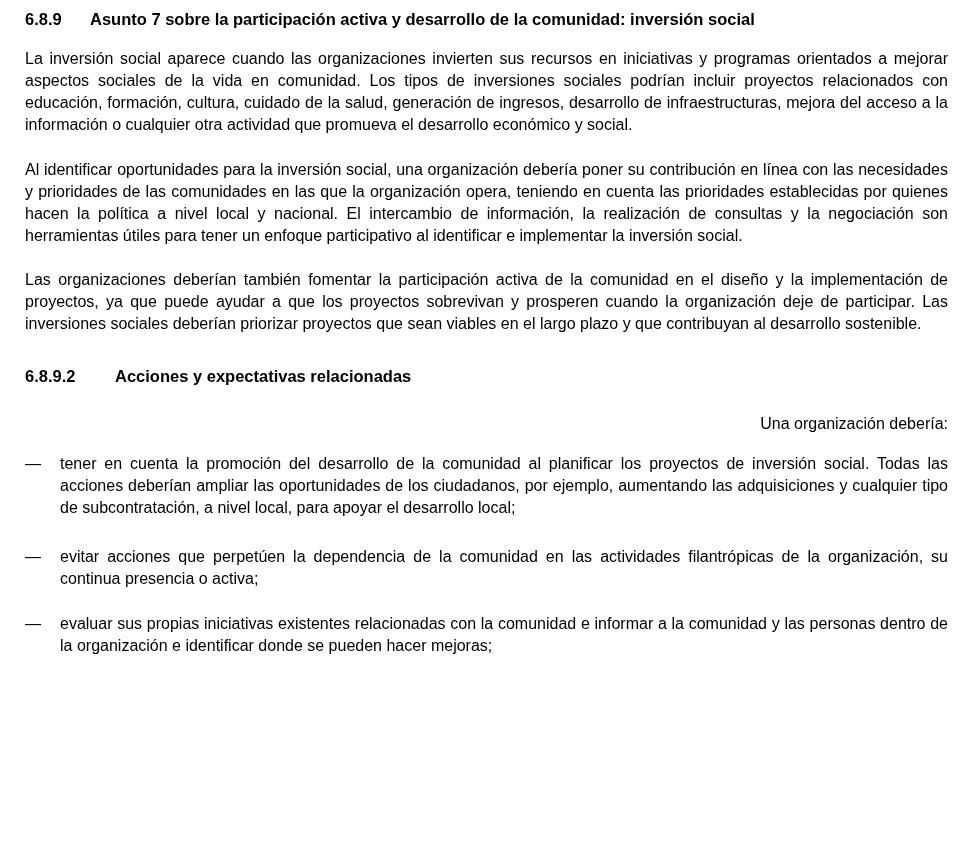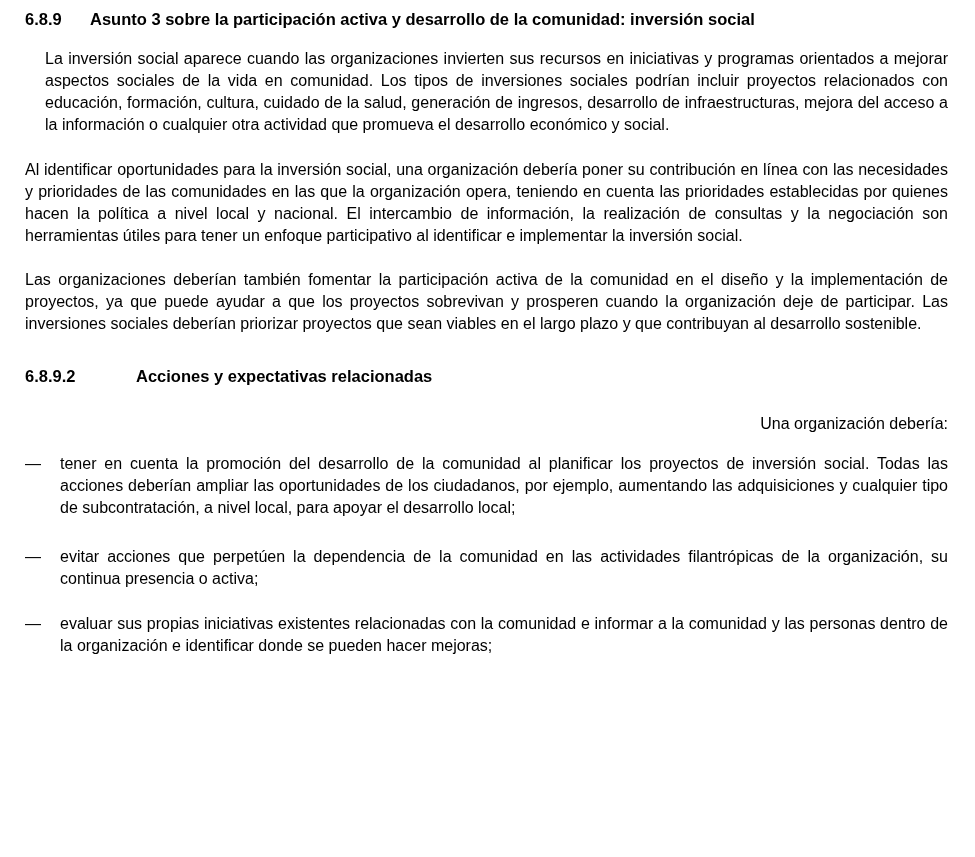--- a/index.html
+++ b/index.html
@@ -25,41 +25,41 @@
   .heading .hnum{flex:none;}
   .heading.lvl3 .hnum{width:65px;}
   .heading.lvl4 .hnum{width:90px;}
   .heading .htitle{flex:1;}
   .para{
     margin:0;
     text-align:justify;
   }
   .h-main{margin-top:8px;justify-content:space-between;}
   .h-desc{margin-top:30px;}
-  .p1{margin-top:18px;margin-left:20px;}
+  .p1{margin-top:18px;}
   .p2{margin-top:23px;}
   .p3{margin-top:25px;}
   .p4{margin-top:22px;}
-  .h-act{margin-top:30px;gap:21px;}
+  .h-act{margin-top:30px;}
   .p-intro{margin-top:26px;text-align:right;}
   .bullet{display:flex;}
   .bullet .dash{flex:none;width:35px;}
   .bullet .btext{flex:1;text-align:justify;}
   .b1{margin-top:18px;}
   .b2{margin-top:27px;}
   .b3{margin-top:23px;}
 </style>
 </head>
 <body>
 
 <div class="page">
 
   <div class="heading lvl3 h-main">
     <span class="hnum">6.8.9</span>
-    <span class="htitle">Asunto 3 sobre la participación activa y desarrollo de la comunidad: inversión social</span>
+    <span class="htitle">Asunto 7 sobre la participación activa y desarrollo de la comunidad: inversión social</span>
   </div>
 
 
   <p class="para p1">La inversión social aparece cuando las organizaciones invierten sus recursos en iniciativas y programas orientados a mejorar aspectos sociales de la vida en comunidad. Los tipos de inversiones sociales podrían incluir proyectos relacionados con educación, formación, cultura, cuidado de la salud, generación de ingresos, desarrollo de infraestructuras, mejora del acceso a la información o cualquier otra actividad que promueva el desarrollo económico y social.</p>
   <p class="para p2">Al identificar oportunidades para la inversión social, una organización debería poner su contribución en línea con las necesidades y prioridades de las comunidades en las que la organización opera, teniendo en cuenta las prioridades establecidas por quienes hacen la política a nivel local y nacional. El intercambio de información, la realización de consultas y la negociación son herramientas útiles para tener un enfoque participativo al identificar e implementar la inversión social.</p>
   <p class="para p4">Las organizaciones deberían también fomentar la participación activa de la comunidad en el diseño y la implementación de proyectos, ya que puede ayudar a que los proyectos sobrevivan y prosperen cuando la organización deje de participar. Las inversiones sociales deberían priorizar proyectos que sean viables en el largo plazo y que contribuyan al desarrollo sostenible.</p>
 
   <div class="heading lvl4 h-act">
     <span class="hnum">6.8.9.2</span>
     <span class="htitle">Acciones y expectativas relacionadas</span>

